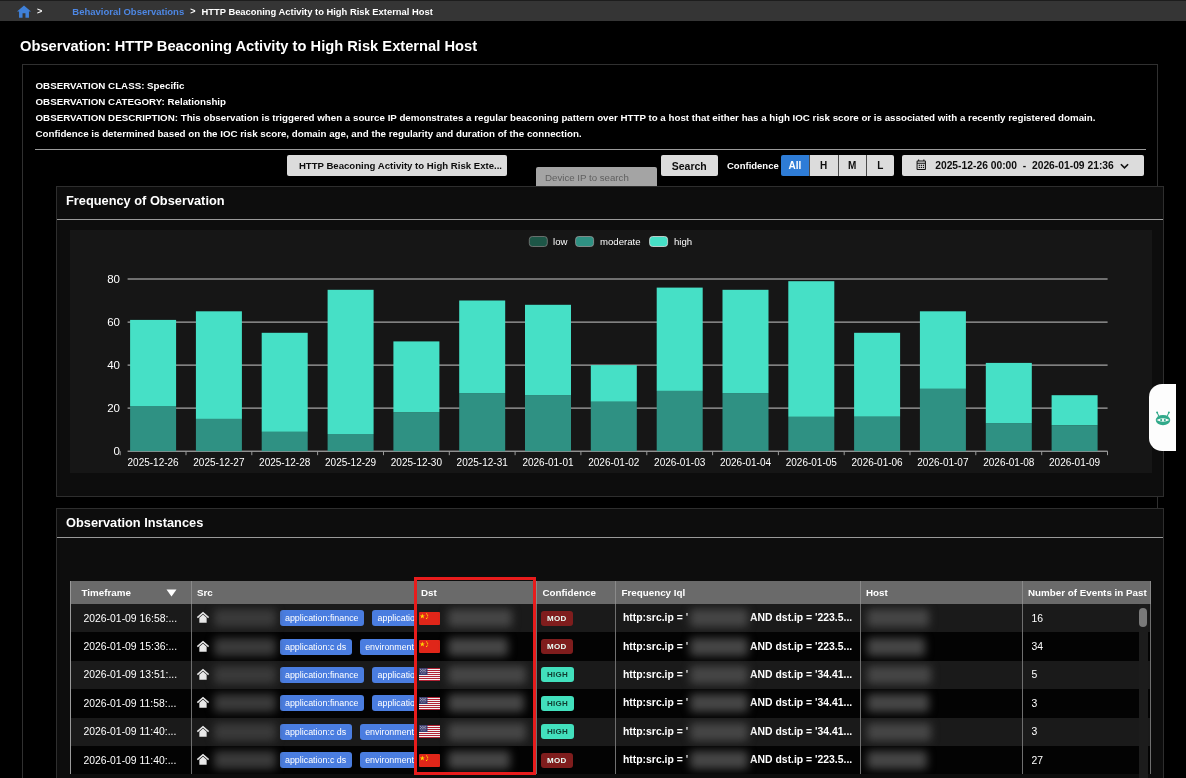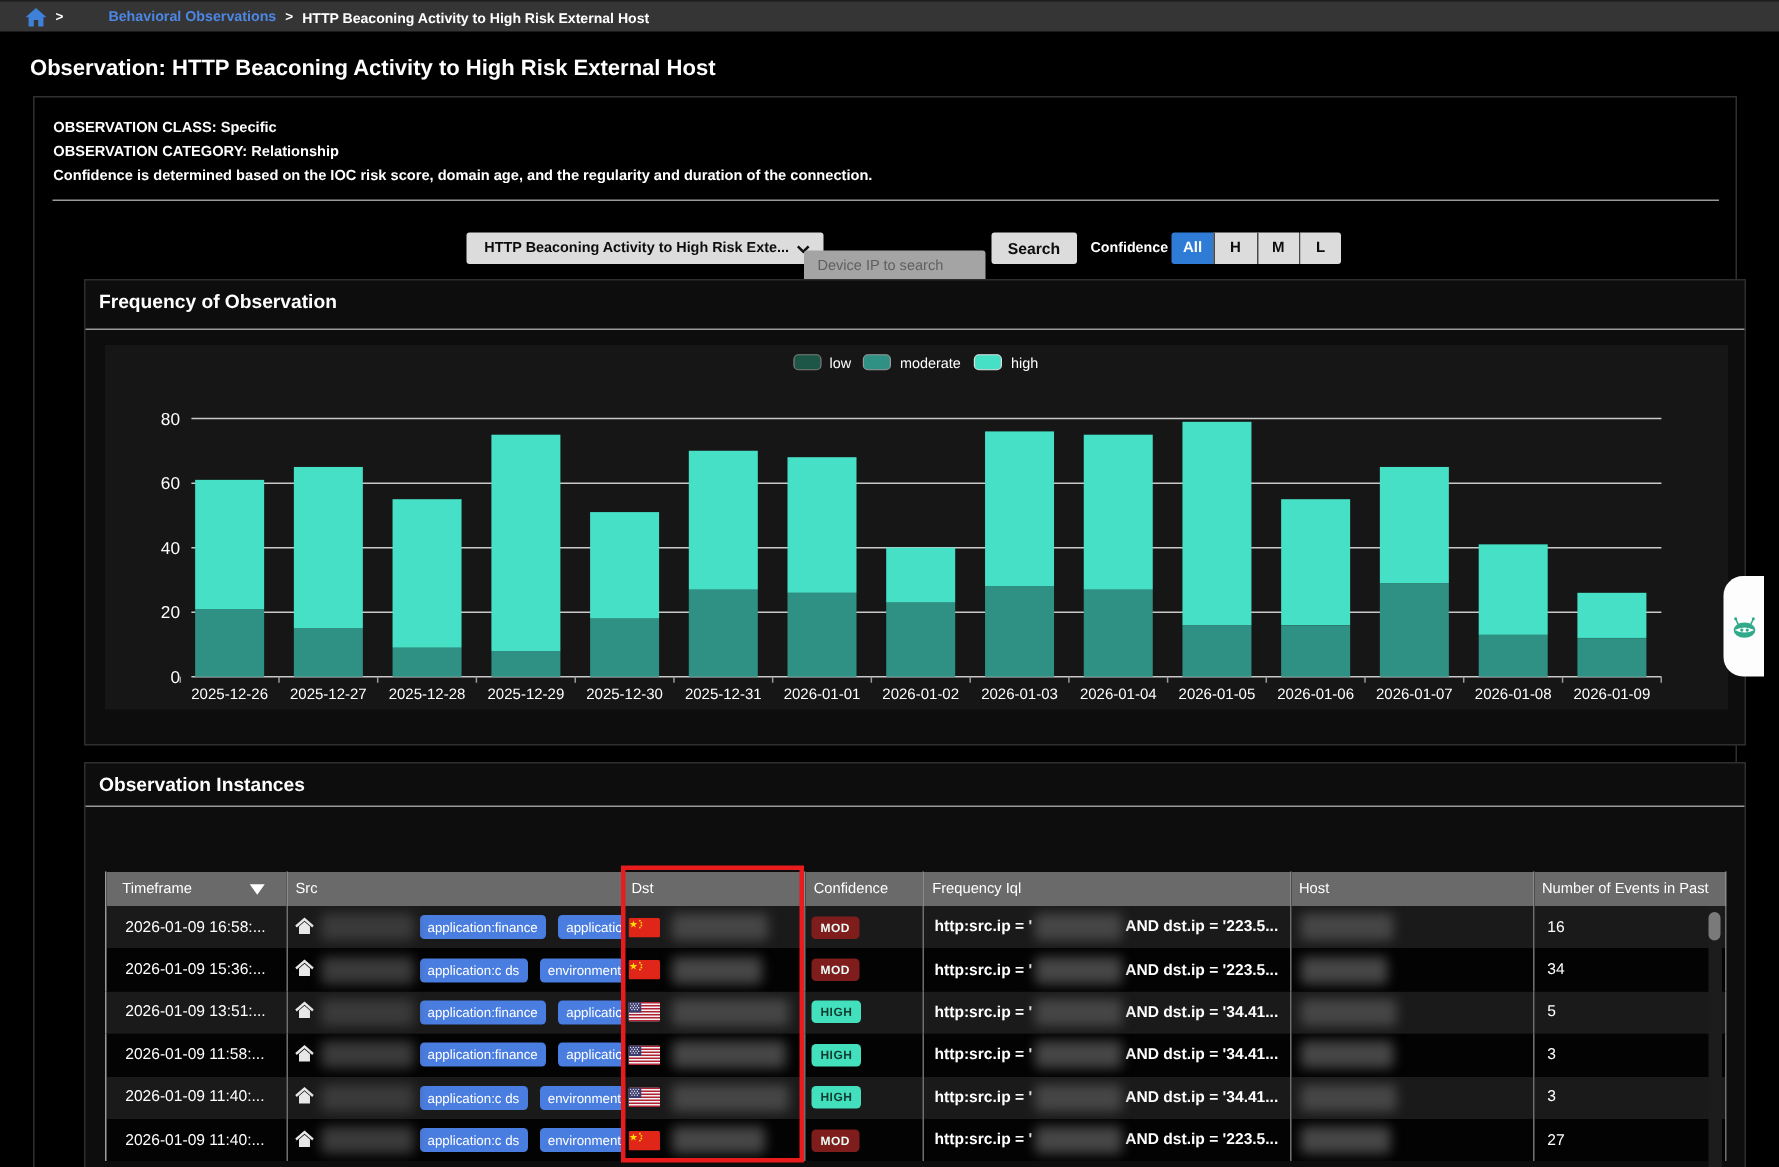--- a/index.html
+++ b/index.html
@@ -10,21 +10,21 @@
 .topbar .lnk { color:#4d87e4;padding-left:24px; }
 .homesvg { margin-left:17px; display:flex; }
 .title { position:absolute; left:20px; top:38px; color:#fff; font-size:14.7px; font-weight:bold; }
 .outer { position:absolute; left:22px; top:64px; width:1136px; height:980px;
   border:1px solid #303030; background:#000; }
 .desc { padding:12.5px 13px 0 12.5px; color:#fff; font-size:9.75px; font-weight:bold; line-height:16px; white-space:nowrap; }
 .sepline { margin:7px 11px 0 11.5px; border-bottom:1px solid #9a9a9a; }
 .controls { position:absolute; left:-1px; top:90px; width:1136px; height:22px; }
 .ctl { position:absolute; height:21px; background:#dcdcdc; color:#0d0d0d; font-size:10.5px;
   font-weight:bold; display:flex; align-items:center; justify-content:center; border-radius:2px; white-space:nowrap; }
-.dd { left:265.4px; width:238px; justify-content:flex-start; padding-left:11.5px; font-size:9.6px;margin-left:24px; }
+.dd { left:265.4px; width:220px; justify-content:flex-start; padding-left:11.5px; font-size:9.6px; }
 .dd .chev { margin-left:5px; }
 .ipt { left:514px; width:121.4px; background:#a4a4a4; color:#5f5f5f; font-weight:normal;
   justify-content:flex-start; padding-left:9px; font-size:9.7px;margin-top:12px; }
 .sbtn { left:638.6px; width:57.4px; font-size:10.5px; }
 .conflab { position:absolute; left:705px; top:0; height:21px; display:flex; align-items:center;
   color:#fff; font-size:9.5px; font-weight:bold; }
 .ball { left:759.4px; width:27.2px; background:#2e7cd6; color:#fff; border-radius:2px 0 0 2px; font-size:10px; }
 .bh { left:786.6px; width:29.1px; border-radius:0; border-left:1px solid #4a4a4a; font-size:10px; }
 .bm { left:815.7px; width:28.1px; border-radius:0; border-left:1px solid #4a4a4a; font-size:10px; }
 .bl { left:843.8px; width:28.1px; border-radius:0 2px 2px 0; border-left:1px solid #4a4a4a; font-size:10px; }
@@ -39,21 +39,21 @@
 .trow { position:absolute; left:0; top:44.5px; width:1108px; height:26px; }
 .showing { position:absolute; left:10px; top:0px; color:#fff; font-size:10.6px; }
 .fipt { position:absolute; left:733px; top:1px; width:245px; height:18.5px; background:#bdbdbd;
   border-radius:4px; color:#565656; font-size:9.6px; display:flex; align-items:center; padding-left:10px; }
 .fbtn { position:absolute; left:984px; top:0.5px; width:43px; height:19.5px; background:#e2e2e2;
   border-radius:3px; color:#0d0d0d; font-size:10.5px; font-weight:bold; display:flex; align-items:center; justify-content:center; }
 .csvbtn { position:absolute; left:1038px; top:0.5px; width:54px; height:19.5px; background:#e2e2e2;
   border-radius:3px; color:#0d0d0d; font-size:10.3px; font-weight:bold; display:flex; align-items:center; justify-content:center; gap:5px; }
 table.grid { position:absolute; left:12.5px; top:72.5px; width:1080px; border-collapse:collapse;
   table-layout:fixed; border-left:1px solid #9a9a9a; }
-table.grid th { background:#6a6a6a; color:#fff; font-size:9.8px; font-weight:normal; text-align:left;
+table.grid th { background:#6a6a6a; color:#fff; font-size:9.8px; font-weight:bold; text-align:left;
   height:23px; padding:0 0 0 5.5px; border-right:1px solid #8a8a8a; white-space:nowrap; overflow:hidden; position:relative; }
 table.grid td { height:28.4px; font-size:10.4px; color:#fff; padding:0 0 0 7px;
   border-right:1px solid #6f6f6f; white-space:nowrap; overflow:hidden; }
 table.grid tr:nth-child(even) td { background:#1a1a1a; }
 table.grid tr:nth-child(odd) td { background:#030303; }
 .c-time { padding-left:13px !important; }
 .c-conf { padding-left:4px !important; }
 .c-dst { padding-left:3px !important; }
 .c-src { padding-left:4px !important; }
 .c-host { padding-left:3px !important; }
@@ -88,35 +88,53 @@
   <span class="sep">&gt;</span>
   <span class="lnk">Behavioral Observations</span>
   <span class="sep">&gt;</span>
   <span style="font-size:9.4px">HTTP Beaconing Activity to High Risk External Host</span>
 </div>
 <div class="title">Observation: HTTP Beaconing Activity to High Risk External Host</div>
 <div class="outer">
   <div class="desc">
     <div><b>OBSERVATION CLASS:</b> Specific</div>
     <div><b>OBSERVATION CATEGORY:</b> Relationship</div>
+    <div><b>OBSERVATION DESCRIPTION:</b> This observation is triggered when a source IP demonstrates a regular beaconing pattern over HTTP to a host that either has a high IOC risk score or is associated with a recently registered domain.</div>
     <div>Confidence is determined based on the IOC risk score, domain age, and the regularity and duration of the connection.</div>
   </div>
   <div class="sepline"></div>
   <div class="controls">
     <div class="ctl dd">HTTP Beaconing Activity to High Risk Exte...
       <svg class="chev" width="9" height="6" viewBox="0 0 10 6">
           <path d="M1 1 L5 5 L9 1" stroke="#111" stroke-width="1.8" fill="none"></path>
         </svg></div>
     <div class="ctl ipt">Device IP to search</div>
     <div class="ctl sbtn">Search</div>
     <div class="conflab">Confidence</div>
     <div class="ctl ball">All</div>
     <div class="ctl bh">H</div>
     <div class="ctl bm">M</div>
     <div class="ctl bl">L</div>
+    <div class="ctl date">
+      <svg width="12.5" height="12.5" viewBox="0 0 24 24" style="margin-right:8px">
+          <path fill="#111" d="M19 3h-1V1h-2v2H8V1H6v2H5a2 2 0 0 0-2 2v14a2 2 0 0 0 2 2h14a2 2 0 0 0 2-2V5a2 2 0 0 0-2-2zm0 16H5V9h14v10zM5 7V5h14v2H5z"></path>
+          <g fill="#111">
+            <rect x="7" y="11" width="2.4" height="2.4"></rect>
+            <rect x="11" y="11" width="2.4" height="2.4"></rect>
+            <rect x="15" y="11" width="2.4" height="2.4"></rect>
+            <rect x="7" y="15" width="2.4" height="2.4"></rect>
+            <rect x="11" y="15" width="2.4" height="2.4"></rect>
+            <rect x="15" y="15" width="2.4" height="2.4"></rect>
+          </g>
+        </svg>
+      <span>2025-12-26 00:00&nbsp;&nbsp;-&nbsp;&nbsp;2026-01-09 21:36</span>
+      <svg class="chev" width="9" height="6" viewBox="0 0 10 6" style="margin-left:6px">
+          <path d="M1 1 L5 5 L9 1" stroke="#111" stroke-width="1.8" fill="none"></path>
+        </svg>
+    </div>
   </div>
   <div class="panel chartp">
     <div class="panel-h">Frequency of Observation</div>
     <div class="chartbg">
         <svg width="1082" height="243" viewBox="0 0 1082 243" style="display:block">
 <g font-family="Liberation Sans, sans-serif" font-size="9.6" fill="#fff">
 <rect x="459.3" y="6.5" width="18" height="10" rx="3" fill="#1d5647" stroke="#7d7d7d" stroke-width="0.8"></rect>
 <text x="483" y="15">low</text>
 <rect x="505.6" y="6.5" width="18" height="10" rx="3" fill="#2f9183" stroke="#989898" stroke-width="0.8"></rect>
 <text x="530" y="15">moderate</text>

